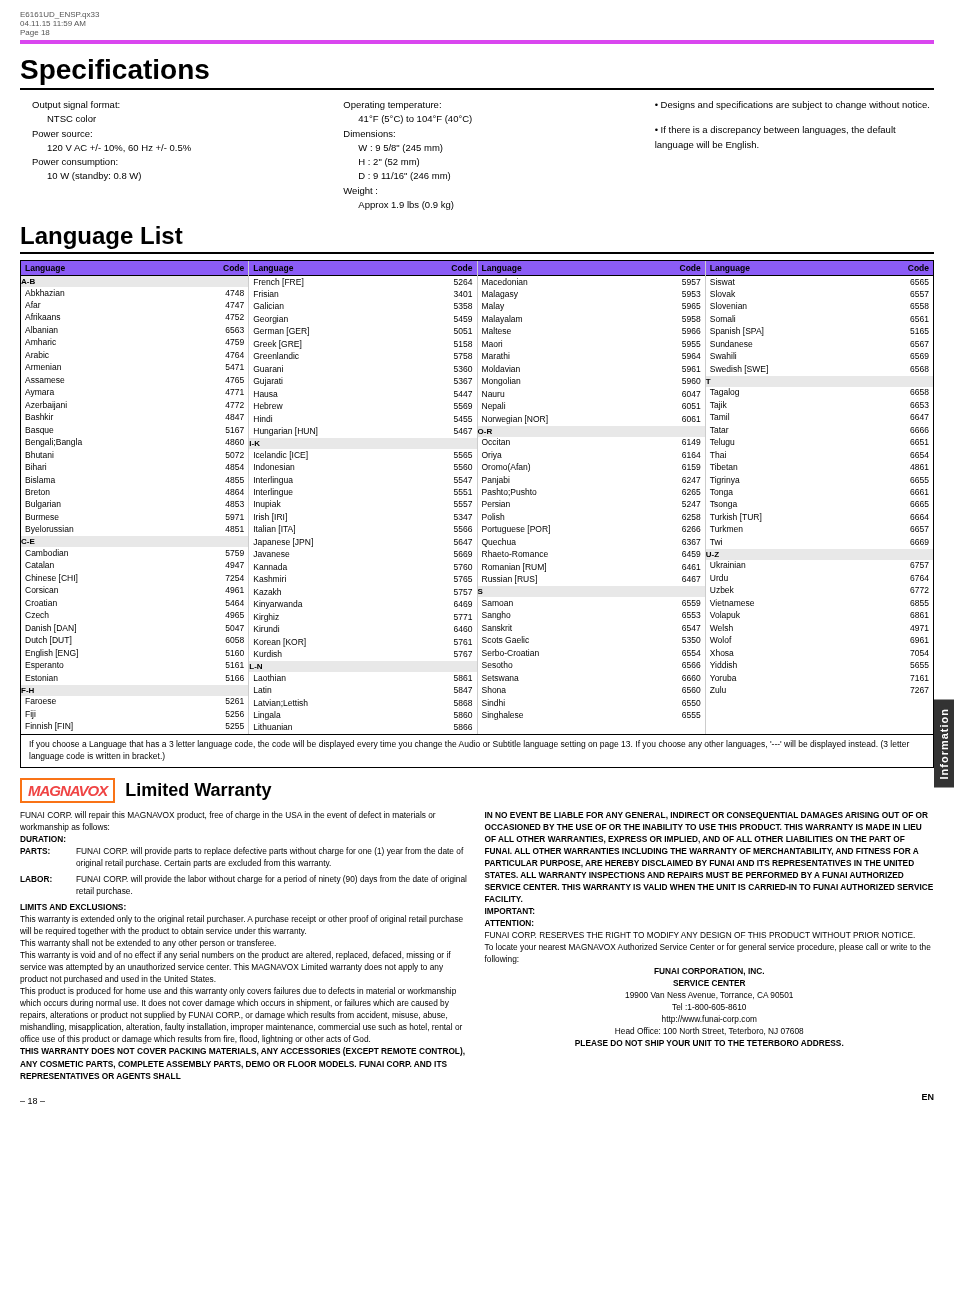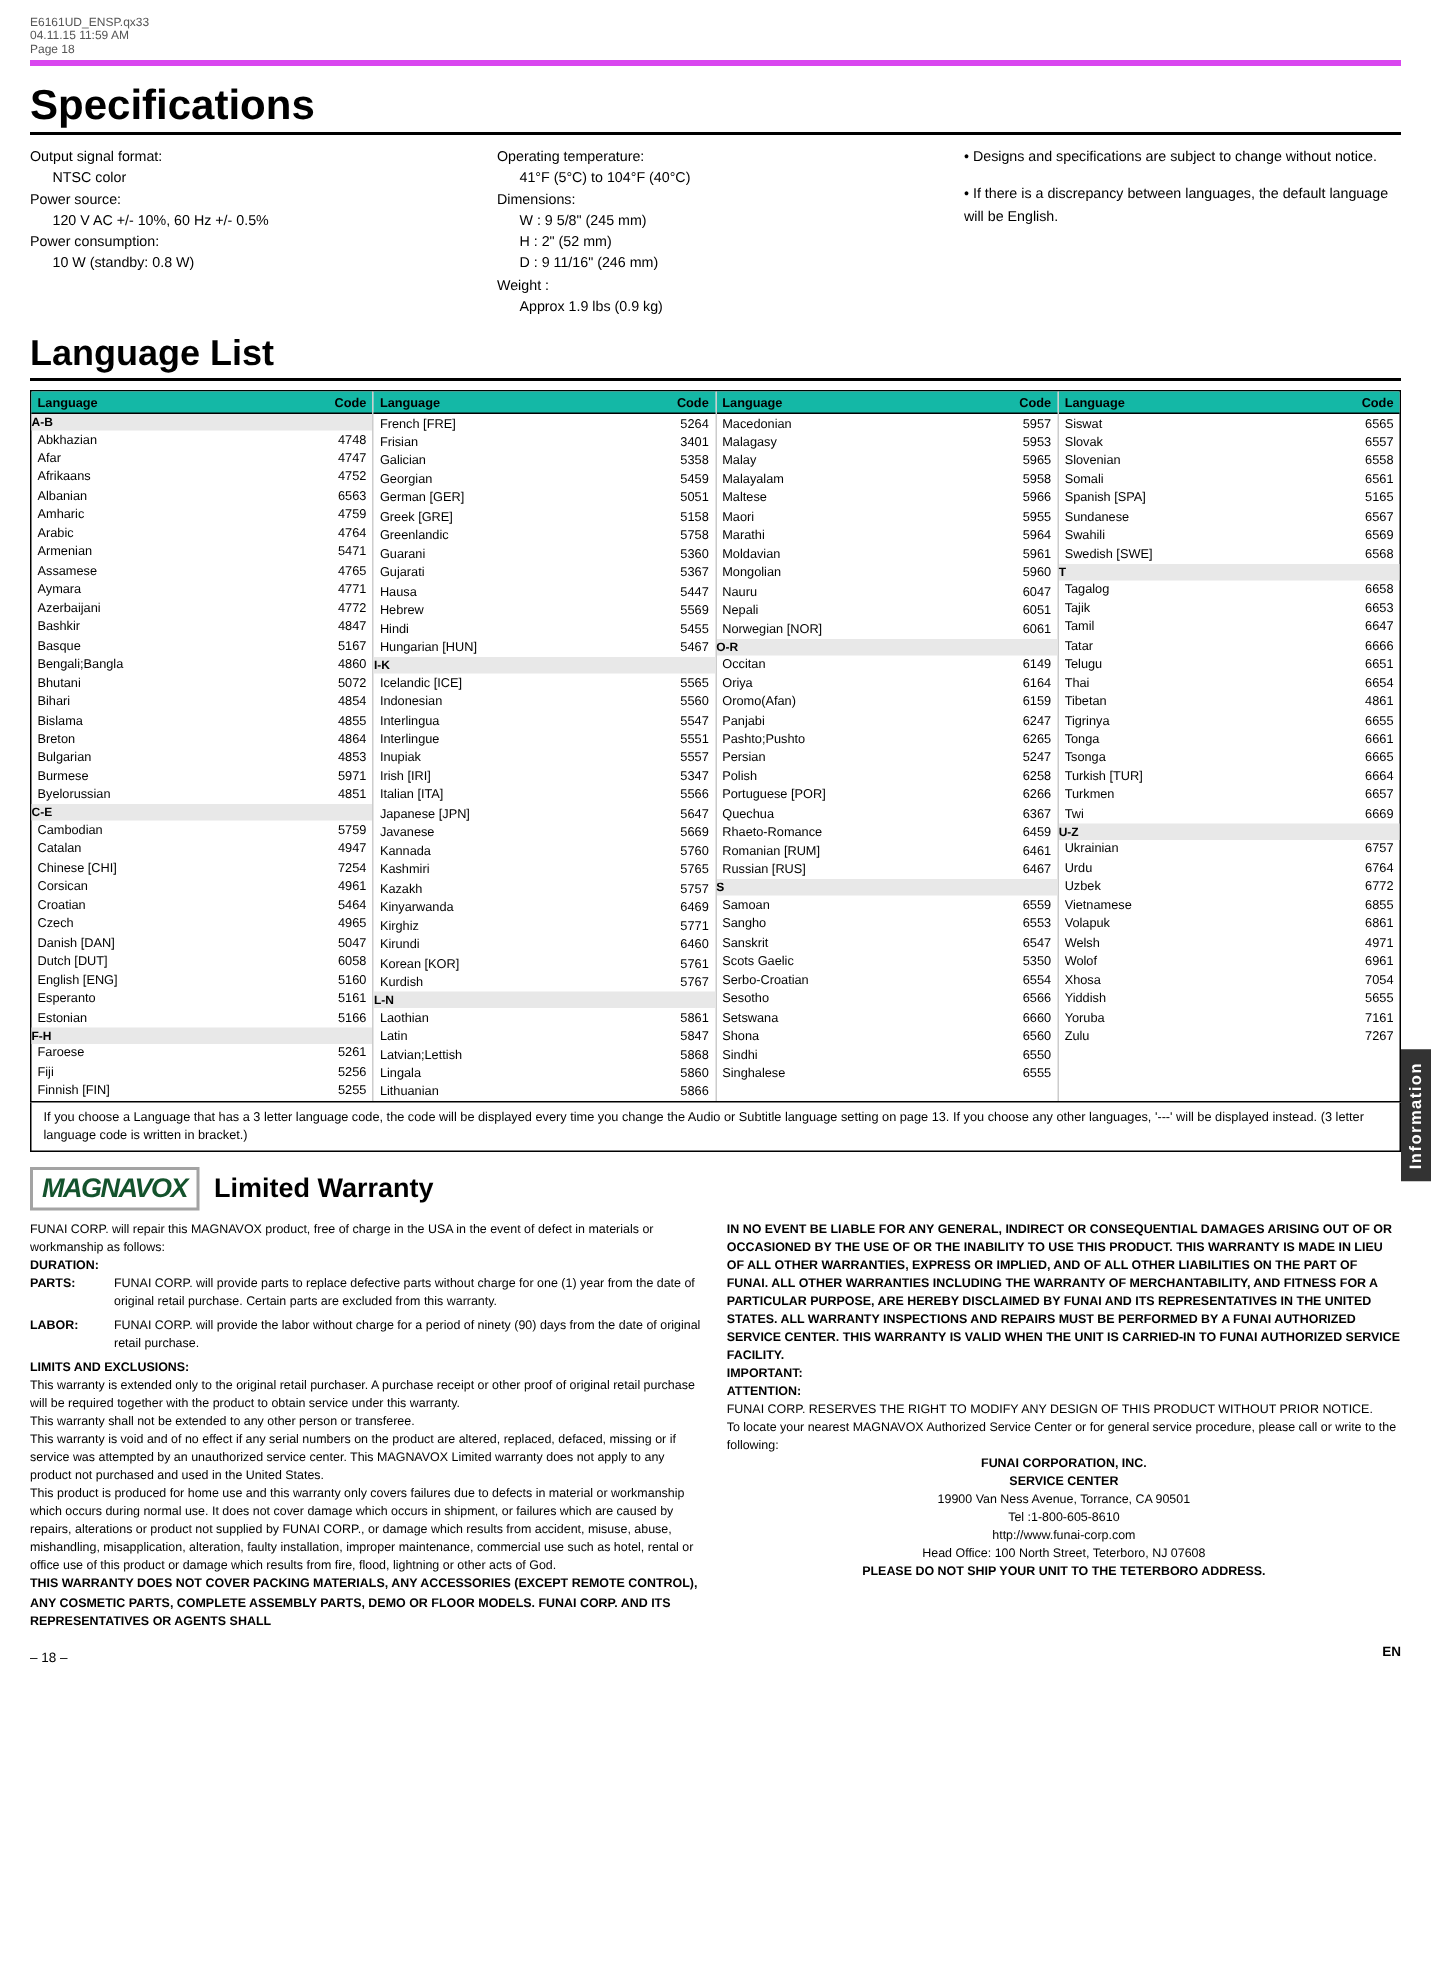--- a/index.html
+++ b/index.html
@@ -31,20 +31,21 @@
       padding-bottom: 2px;
     }
     .specs-grid {
       display: flex;
       gap: 20px;
       margin-bottom: 10px;
       font-size: 9.5px;
     }
     .specs-col {
       flex: 1;
+      margin-left: 12px;
     }
     .specs-col p { line-height: 1.5; }
     .specs-col .indent { margin-left: 15px; }
 
     .language-list-title {
       font-size: 24px;
       font-weight: bold;
       border-bottom: 2px solid #000;
       margin-bottom: 6px;
       padding-bottom: 2px;
@@ -60,21 +61,21 @@
       border-right: 1px solid #ccc;
       font-size: 8.5px;
     }
     .lang-col:last-child { border-right: none; }
     .lang-col-header {
       display: flex;
       justify-content: space-between;
       font-weight: bold;
       border-bottom: 1px solid #000;
       padding: 2px 4px;
-      background: #14b8a6;
+      background: #8b5cf6;
     }
     .lang-entry {
       display: flex;
       justify-content: space-between;
       padding: 0.5px 4px;
       line-height: 1.35;
     }
     .lang-section-header {
       font-weight: bold;
       padding: 1px 0;
@@ -92,26 +93,26 @@
     .warranty-section {
       margin-top: 10px;
     }
     .warranty-header {
       display: flex;
       align-items: center;
       gap: 10px;
       margin-bottom: 6px;
     }
     .magnavox-logo {
-      font-size: 18px;
+      font-size: 15px;
       font-weight: 900;
       font-style: italic;
       letter-spacing: -1px;
-      color: #14532d;
-      border: 2px solid #a3a3a3;
+      color: #ef4444;
+      border: 2px solid #f97316;
       padding: 2px 6px;
     }
     .warranty-title {
       font-size: 18px;
       font-weight: bold;
     }
     .warranty-body {
       display: flex;
       gap: 15px;
       font-size: 8.3px;

